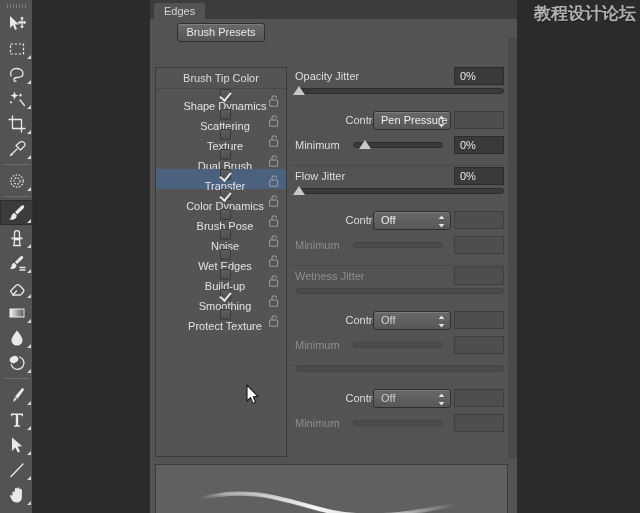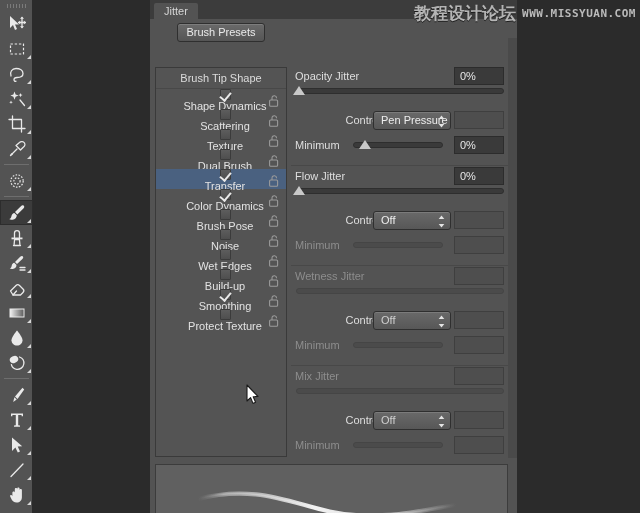--- a/index.html
+++ b/index.html
@@ -370,31 +370,31 @@
             </svg>
           </span>
           <span class="corner"></span>
         </div>
       </div>
   </div>
 
   <div class="panel">
 
     <div class="tabstrip">
-      <div class="tab">Jitter</div>
+      <div class="tab">Edges</div>
     </div>
 
     <div class="panel-body">
 
       <div class="presets-row">
         <div class="btn-presets">Brush Presets</div>
       </div>
 
       <div class="optlist">
-        <div class="optlist-head">Brush Tip Shape</div>
+        <div class="optlist-head">Brush Tip Color</div>
         <div id="options-host">
             <div class="opt">
               <span class="chk on"></span>
               <span class="olabel">Shape Dynamics</span>
               <span class="lock"><svg width="10" height="12" viewBox="0 0 10 12">
                   <rect x="0.6" y="5" width="8" height="6.2" rx="1" fill="none" stroke="#9a9a9a" stroke-width="1.1"></rect>
                   <path d="M3,5 L3,3 C3,1.4 4.2,0.6 5.6,0.8 C6.8,1 7.6,1.9 7.6,3.2" fill="none" stroke="#9a9a9a" stroke-width="1.1"></path>
                 </svg></span>
             </div>
             <div class="opt">
@@ -556,24 +556,20 @@
                 <span class="numbox empty" style="top:2px"></span>
               </div>
               <div class="row" style="height:24px">
                 <span class="rlabel dim">Minimum</span>
                 <span class="track dim" style="left:62px;top:7px;width:90px"></span>
                 <span class="numbox empty" style="top:1px"></span>
               </div>
             </div>
             <div class="sect">
               <div class="hr"></div>
-              <div class="row">
-                <span class="rlabel dim">Mix Jitter</span>
-                <span class="numbox empty"></span>
-              </div>
               <div class="sliderrow">
                 <span class="track dim" style="width:208px"></span>
               </div>
               <div class="row" style="height:26px;margin-top:7px">
                 <span class="rlabel ctrl" style="top:5px">Control:</span>
                 <span class="select dim" style="left:82px;top:2px;width:78px"><span>Off</span><span class="arrows"><svg width="7" height="13" viewBox="0 0 7 13">
                       <path d="M3.5,0.5 L6.3,4 L0.7,4 Z" fill="#e4e4e4"></path>
                       <path d="M3.5,12.5 L6.3,9 L0.7,9 Z" fill="#e4e4e4"></path>
                     </svg></span></span>
                 <span class="numbox empty" style="top:2px"></span>
@@ -604,21 +600,20 @@
           <path d="M 42,34 C 110,16 150,48 200,50 C 250,52 268,44 300,40" fill="none" stroke="url(#strokeGrad)" stroke-width="4.2" stroke-linecap="round"></path>
           <path d="M 42,34 C 110,16 150,48 200,50 C 250,52 268,44 300,40" fill="none" stroke="url(#strokeGrad)" stroke-width="1.6" stroke-linecap="round" opacity="0.85"></path>
         </svg>
       </div>
 
     </div>
   </div>
 
   <div class="wm">
     <span class="cn">教程设计论坛</span>
-    <span class="en">WWW.MISSYUAN.COM</span>
   </div>
 
   <div class="cursor" style="left: 246px; top: 384px;">
     <svg width="14" height="21" viewBox="0 0 14 21">
       <path d="M1,1 L1,17 L4.6,13.6 L7,19.4 L9.6,18.3 L7.2,12.7 L12,12.5 Z" fill="#ffffff" stroke="#1a1a1a" stroke-width="1.1" stroke-linejoin="round"></path>
     </svg>
   </div>
 
 </div>
 

